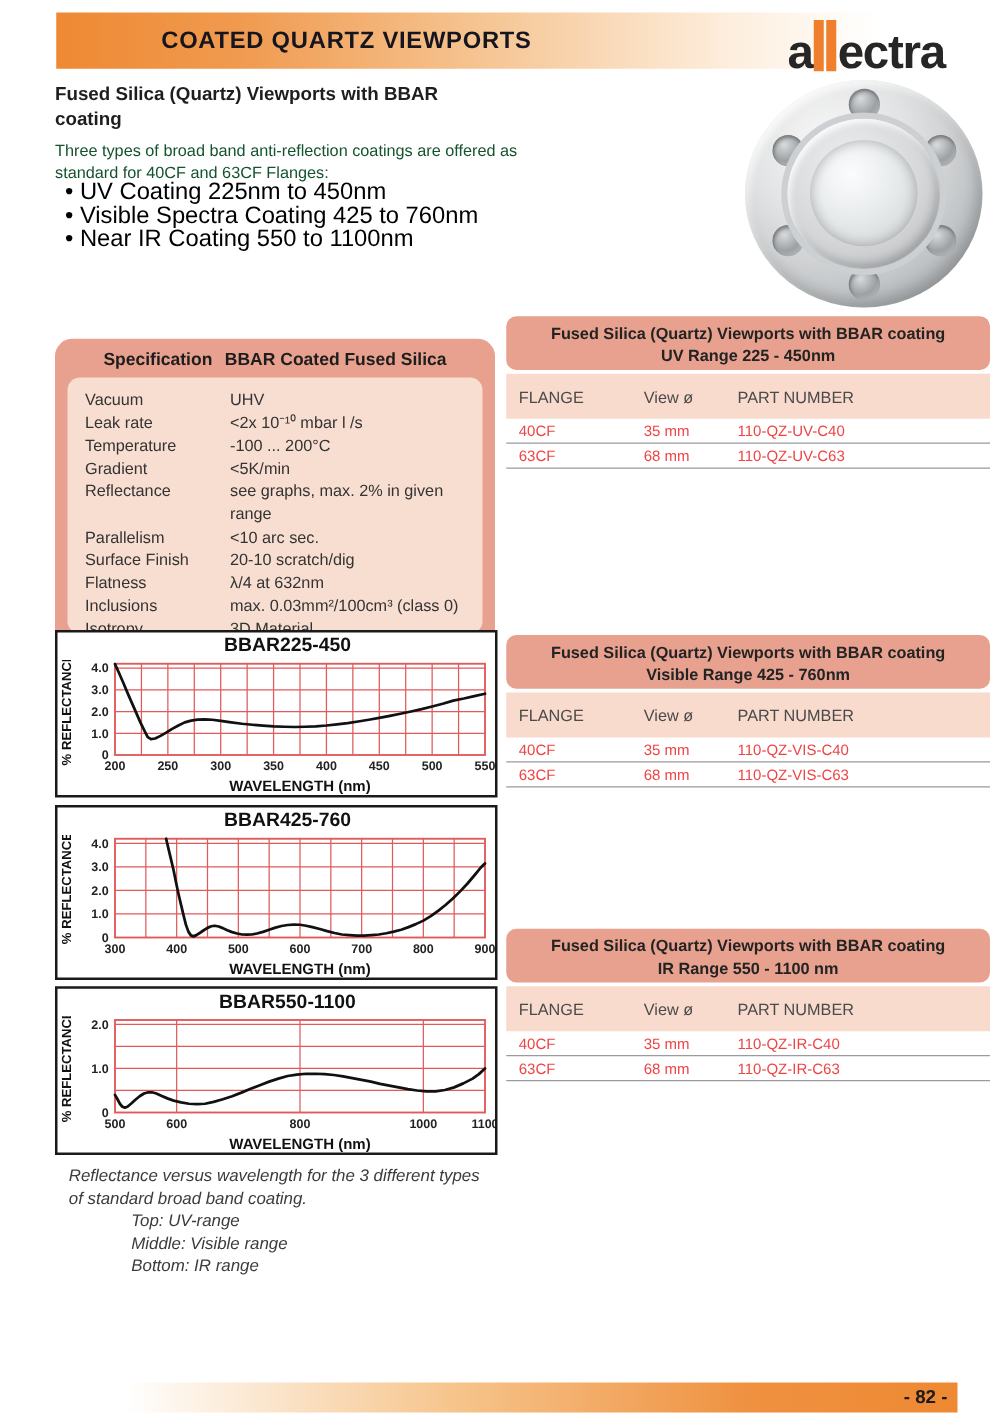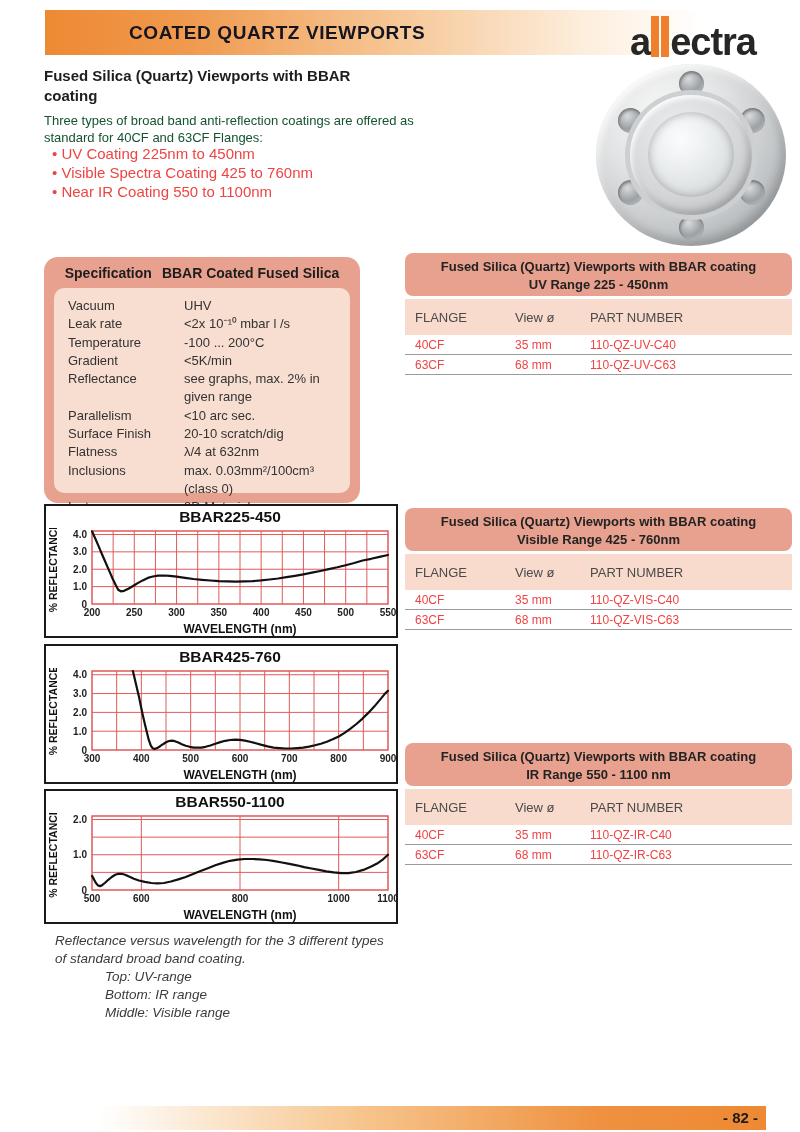--- a/index.html
+++ b/index.html
@@ -17,40 +17,40 @@
   .lg-txt{font-size:38px;font-weight:bold;color:#262626;line-height:.82;letter-spacing:-1px;}
   .lg-bar{width:8px;height:41px;background:#ef7f2c;margin:0 1px 1px 1px;}
   .lg-bar:first-of-type{margin-left:3px;}
 
   
   .intro-heading{position:absolute;left:44px;top:66px;width:330px;font-size:15px;
     font-weight:bold;color:#1e1e1e;line-height:20px;}
   .intro-para{position:absolute;left:44px;top:112px;width:380px;font-size:13px;
     color:#14532d;line-height:17px;}
   .intro-bullets{position:absolute;left:52px;top:144px;margin:0;padding:0;list-style:none;}
-  .intro-bullets li{font-size:15px;color:#ef4444;line-height:19px;}
+  .intro-bullets li{font-size:19px;color:#000000;line-height:19px;}
   .intro-bullets li::before{content:"• ";}
 
   
   .flange{position:absolute;left:596px;top:62px;width:192px;height:186px;}
   .fl-outer{position:absolute;left:0;top:2px;width:190px;height:182px;border-radius:50%;
     background:radial-gradient(circle at 35% 28%,#f8f8f8 0%,#e2e3e4 35%,#c3c6c8 65%,#9fa3a6 92%,#8c9093 100%);
     box-shadow:inset -4px -6px 10px rgba(0,0,0,.18), inset 3px 4px 6px rgba(255,255,255,.8);}
   .fl-hole{position:absolute;width:25px;height:25px;border-radius:50%;
     background:radial-gradient(circle at 38% 32%,#d8dadc 0%,#9da1a4 55%,#c2c5c7 100%);
     box-shadow:inset 1px 2px 3px rgba(0,0,0,.35);}
   .fl-mid{position:absolute;left:34px;top:33px;width:122px;height:120px;border-radius:50%;
     background:radial-gradient(circle at 40% 32%,#eeefef 0%,#d4d6d8 55%,#b3b6b9 100%);
     box-shadow:0 0 0 5px #cdd0d2, inset 2px 3px 5px rgba(255,255,255,.9), inset -3px -4px 7px rgba(0,0,0,.2);}
   .fl-glass{position:absolute;left:52px;top:50px;width:86px;height:85px;border-radius:50%;
     background:radial-gradient(circle at 38% 32%,#fbfcfd 0%,#e8ebec 45%,#cdd1d3 100%);
     box-shadow:inset 0 0 10px rgba(0,0,0,.28);}
 
   
-  .spec-box{position:absolute;left:44px;top:257px;width:316px;height:246px;
+  .spec-box{position:absolute;left:44px;top:271px;width:352px;height:246px;
     background:#e8a18e;border-radius:14px;}
   .spec-title{text-align:center;padding-top:8px;font-size:14px;font-weight:bold;color:#1d1d1d;}
   .spec-title .gap{margin-left:10px;}
   .spec-inner{position:absolute;left:10px;right:10px;top:31px;bottom:10px;
     background:#f8ddd1;border-radius:10px;padding:9px 0 0 14px;box-sizing:border-box;}
   .spec-row{display:flex;font-size:13px;line-height:18.3px;color:#333;}
   .spec-label{width:116px;flex:none;}
   .spec-value{flex:1;}
 
   
@@ -334,21 +334,21 @@
         <text x="194" y="106" text-anchor="middle" font-size="12" font-weight="700" fill="#111">WAVELENGTH (nm)</text>
         <text x="11" y="40" text-anchor="middle" font-size="10.5" font-weight="700" fill="#111" transform="rotate(-90 11 40)">% REFLECTANCE</text>
         <path d="M46.0 62.9 L48.0 66.4 L49.9 70.0 L51.9 72.4 L53.9 73.1 L55.9 72.4 L58.8 70.0 L62.3 66.8 L65.7 64.0 L69.2 61.8 L72.6 60.8 L75.6 60.8 L79.1 61.8 L83.0 63.6 L87.9 65.7 L92.9 67.5 L98.8 68.9 L105.2 70.0 L111.6 70.3 L118.0 70.0 L124.9 68.5 L132.3 66.4 L139.7 64.0 L147.1 61.1 L154.5 58.0 L161.9 55.2 L169.3 52.3 L176.7 49.9 L184.1 47.8 L191.5 46.7 L198.9 46.0 L206.3 46.0 L213.7 46.3 L221.1 47.0 L228.5 48.1 L235.9 49.5 L243.3 50.9 L250.7 52.3 L258.1 54.1 L265.5 55.5 L272.9 56.9 L280.3 58.3 L287.7 59.4 L295.1 60.1 L302.5 60.1 L309.9 59.0 L317.3 56.9 L324.7 53.7 L332.1 49.9 L337.1 46.3 L342.0 41.8" fill="none" stroke="#111111" stroke-width="2.2" stroke-linejoin="round" stroke-linecap="round"></path>
       </svg>
   </div>
 
   <div class="caption">
     <div>Reflectance versus wavelength for the 3 different types</div>
     <div>of standard broad band coating.</div>
     <div class="indent">Top: UV-range</div>
+    <div class="indent">Middle: Visible range</div>
     <div class="indent">Bottom: IR range</div>
-    <div class="indent">Middle: Visible range</div>
   </div>
 
   <div class="footer-bar">
     <div class="footer-page">- 82 -</div>
   </div>
 
 </div>
 
 </body></html>

